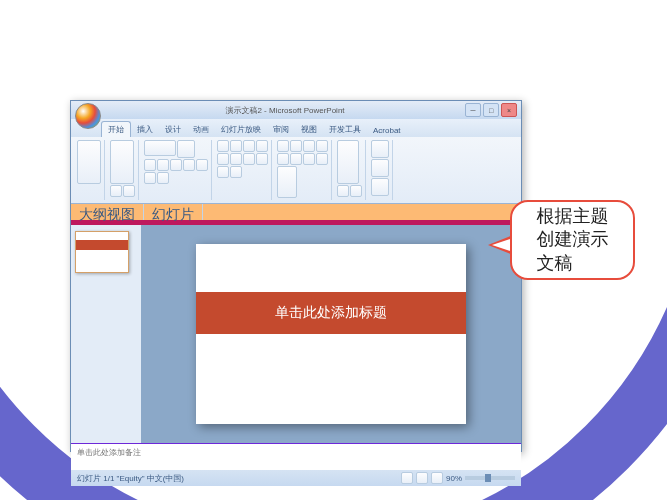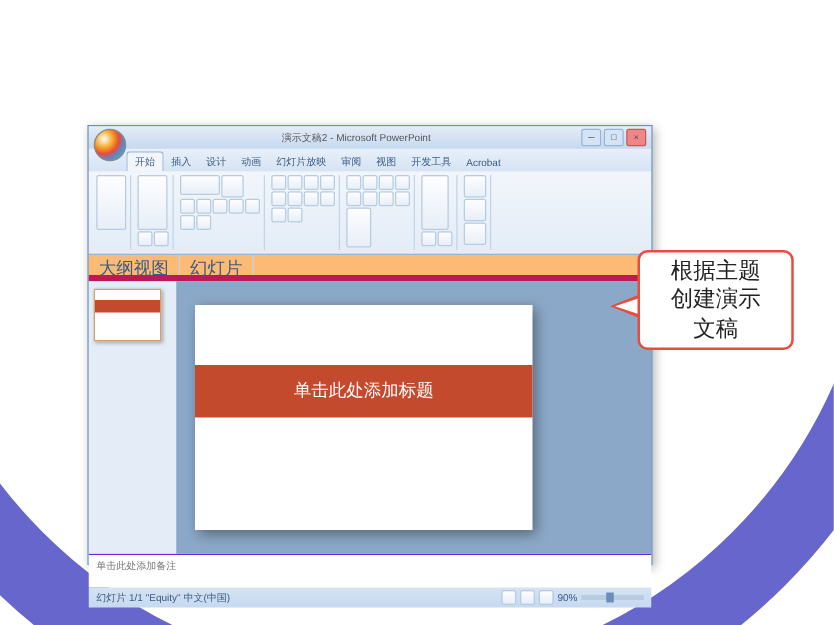--- a/index.html
+++ b/index.html
@@ -21,30 +21,30 @@
 .rb.med{width:16px;height:16px}
 .rb.sm{width:10px;height:10px}
 .rb.wide{width:30px;height:14px}
 .rb-row{display:flex;gap:1px}
 .sub-tabs{height:16px;background:#fdba74;display:flex;font-size:14px;color:#3b5a82;border-bottom:5px solid #be185d}
 .sub-tab{padding:2px 8px;border-right:1px solid #c2d4e8}
 .work-area{display:flex;height:218px;background:#8ba8c8}
 .thumb-panel{width:62px;background:#e3ecf7;padding:6px 4px}
 .thumb{width:52px;height:40px;background:#fff;border:1px solid #d4a068;box-shadow:1px 1px 3px rgba(0,0,0,0.3);position:relative}
 .thumb-bar{position:absolute;top:8px;left:0;right:0;height:10px;background:#c44a2e}
-.slide-area{flex:1;display:flex;align-items:center;padding:15px}
+.slide-area{flex:1;display:flex;align-items:center;justify-content:center;padding:15px}
 .slide{width:270px;height:180px;background:#fff;box-shadow:3px 3px 10px rgba(0,0,0,0.4);position:relative}
 .slide-title{position:absolute;top:48px;left:0;right:0;height:42px;background:#c44a2e;display:flex;align-items:center;justify-content:center;color:#fff;font-size:14px}
 .slide-sub{position:absolute;top:100px;left:30px;right:30px;height:40px;border:1px dashed #bbb;display:flex;align-items:flex-start;justify-content:center;padding-top:6px;font-size:10px;color:#999}
 .notes{height:20px;background:#fff;border-top:1px solid #6d28d9;font-size:8px;color:#777;padding:3px 6px}
 .status{height:16px;background:linear-gradient(#d5e3f3,#c6d9f0);display:flex;align-items:center;justify-content:space-between;font-size:8px;color:#3b5a82;padding:0 6px}
 .zoom{display:flex;align-items:center;gap:3px}
 .zoom-bar{width:50px;height:4px;background:#b8cce0;position:relative}
 .zoom-thumb{position:absolute;width:6px;height:8px;background:#6b8db5;top:-2px;left:20px}
-.callout{position:absolute;top:200px;left:510px;width:125px;height:80px;border:2px solid #e74c3c;border-radius:8px;background:#fff;display:flex;align-items:center;justify-content:center;font-size:18px;color:#222;text-align:center;line-height:1.3;padding:5px;box-sizing:border-box}
+.callout{position:absolute;top:200px;left:510px;width:125px;height:80px;border:2px solid #e74c3c;border-radius:18px;background:#fff;display:flex;align-items:center;justify-content:center;font-size:18px;color:#222;line-height:1.3;padding:5px;box-sizing:border-box}
 .callout-tail{position:absolute;top:235px;left:488px;width:0;height:0;border-top:10px solid transparent;border-bottom:10px solid transparent;border-right:25px solid #e74c3c}
 .callout-tail::after{content:"";position:absolute;top:-7px;left:4px;border-top:7px solid transparent;border-bottom:7px solid transparent;border-right:21px solid #fff}
 </style>
 </head>
 <body>
 
 <div class="bg-shape"></div>
 
 <div class="app-window">
   <div class="office-btn"></div>

